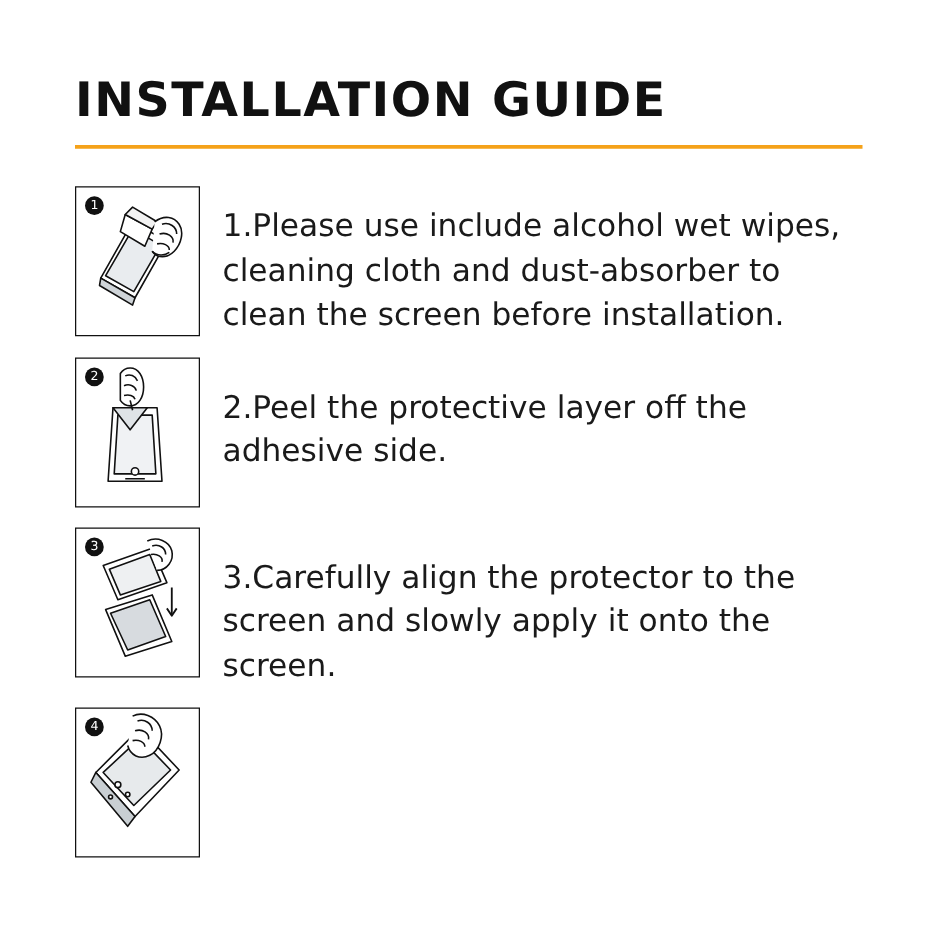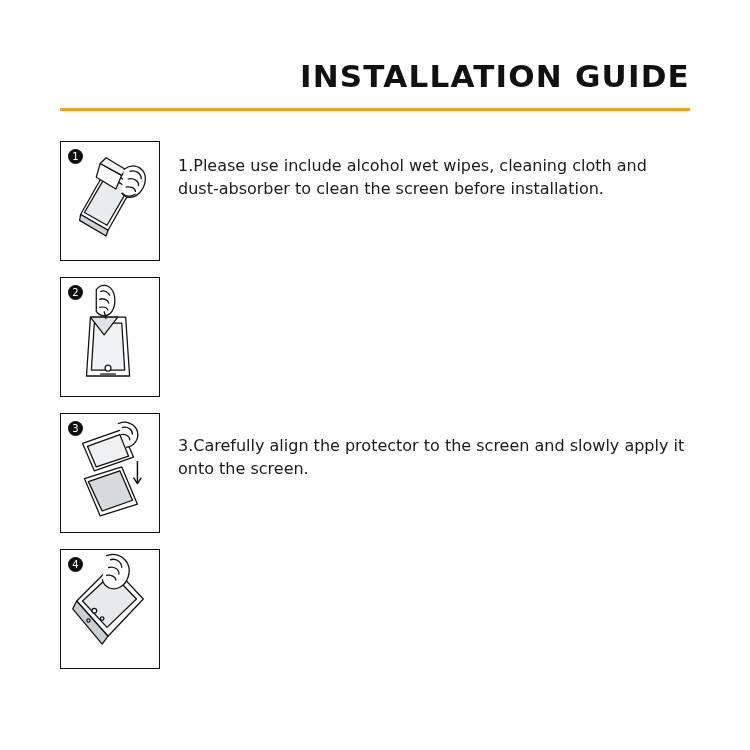--- a/index.html
+++ b/index.html
@@ -15,22 +15,22 @@
     overflow: hidden;
   }
   .page {
     position: relative;
     width: 750px;
     height: 750px;
     box-sizing: border-box;
     padding: 0 60px;
   }
   .title {
-    text-align: right;
-    font-size: 31px;
+    text-align: left;
+    font-size: 38px;
     font-weight: bold;
     letter-spacing: 1.2px;
     color: #111111;
     padding-top: 58px;
     padding-bottom: 14px;
     font-family: "DejaVu Sans", sans-serif;
   }
   .divider {
     height: 3px;
     background: #f5a21a;
@@ -71,21 +71,21 @@
     text-align: center;
     font-family: "DejaVu Sans", sans-serif;
     z-index: 4;
   }
   .art {
     position: absolute;
     inset: 0;
   }
   .text {
     flex: 1 1 auto;
-    font-size: 16px;
+    font-size: 25px;
     line-height: 1.42;
     color: #1a1a1a;
     padding-top: 14px;
     font-family: "DejaVu Sans", sans-serif;
   }
   .step-num {
     white-space: pre;
   }
   .step-3 .text, .step-4 .text { padding-top: 22px; }
   .step-2 .text { padding-top: 22px; }
@@ -138,20 +138,21 @@
             <path d="M30 40 L58 40 L44 58 Z" fill="#dfe3e6"></path>
 
             <path d="M36 12 C40 6 48 6 52 12 C56 18 56 28 52 34 C48 40 40 40 36 34 Z" fill="#ffffff"></path>
             <path d="M40 14 C44 12 48 14 50 18"></path>
             <path d="M39 22 C43 20 48 22 49 26"></path>
             <path d="M39 30 C43 29 47 30 48 33"></path>
             <path d="M44 34 L46 42"></path>
           </g>
         </svg>
       </div>
+      <div class="text"><span class="step-num">2.</span><span>Peel the protective layer off the adhesive side.</span></div>
     </div>
 
     <div class="step step-3">
       <div class="thumb">
         <div class="badge">3</div>
         <svg class="art" viewBox="0 0 100 120">
           <g fill="none" stroke="#111" stroke-width="1.3" stroke-linejoin="round">
 
             <path d="M22 30 L62 16 L74 44 L34 58 Z" fill="#ffffff"></path>
             <path d="M27 33 L60 21 L69 43 L36 54 Z" fill="#eef0f2"></path>

